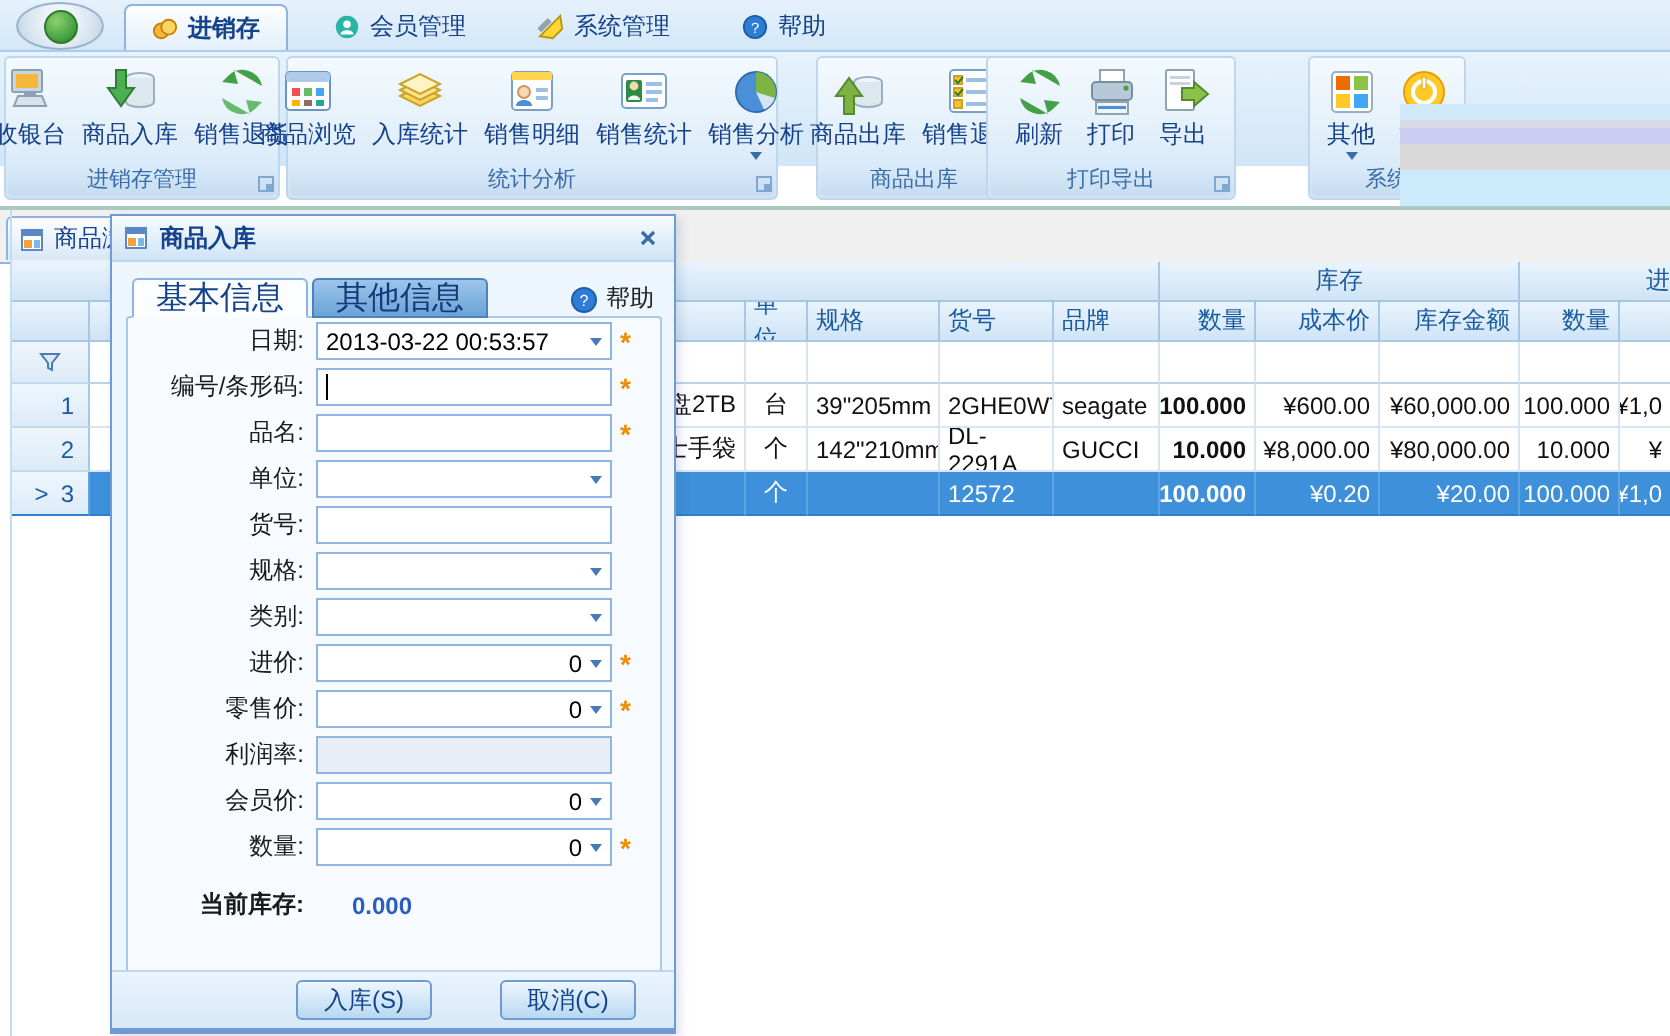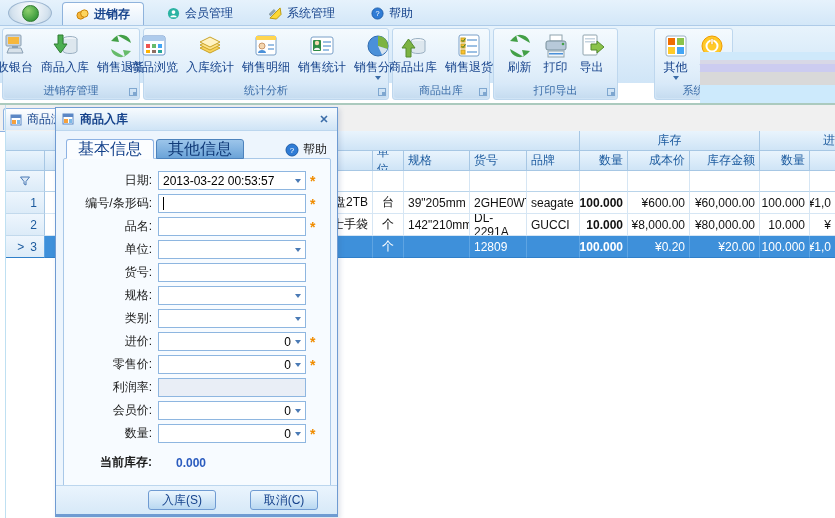--- a/index.html
+++ b/index.html
@@ -47,21 +47,21 @@
   .col-qty2{left:754px;width:50px}.col-extra{left:804px;width:25px;border-right:none}
   
   .dialog{position:absolute;left:55px;top:107px;width:283px;height:410px;background:#edf5fd;border:1px solid #6f9bd2;border-bottom-width:3px;box-sizing:border-box;box-shadow:2px 2px 5px rgba(60,90,140,.18);}
   .dtitle{height:22px;display:flex;align-items:center;gap:6px;padding:0 6px;background:linear-gradient(#f7fbfe,#cfe4f6);border-bottom:1px solid #bcd6ee;font-size:12px;color:#15428b;font-weight:bold;}
   .dclose{margin-left:auto;width:14px;height:14px;display:flex;align-items:center;justify-content:center;}
   .dtabs{position:absolute;left:10px;top:31px;display:flex;gap:2px;z-index:2;}
   .dtab{height:20px;padding:0 11px;font-size:16px;display:flex;align-items:center;border:1px solid #8db2e3;border-radius:3px 3px 0 0;box-sizing:border-box;}
   .dtab.active{background:#fbfdff;color:#15428b;border-bottom:1px solid #fbfdff;}
   .dtab.hot{background:linear-gradient(#9cc5ea,#6ba3d8);color:#103a78;border-color:#4d83bd;}
   .dhelp{position:absolute;right:10px;top:33px;display:flex;align-items:center;gap:4px;font-size:12px;color:#222;}
-  .gbox{position:absolute;left:7px;top:50px;width:268px;height:330px;border:1px solid #a9c8e8;background:#f7fbff;border-radius:2px;box-sizing:border-box;padding-top:10px;}
+  .gbox{position:absolute;left:7px;top:50px;width:268px;height:330px;border:1px solid #a9c8e8;background:#f7fbff;border-radius:2px;box-sizing:border-box;padding-top:0;}
   .frow{display:flex;align-items:center;height:23px;}
   .flabel{width:88px;text-align:right;padding-right:6px;font-size:12px;color:#1a1a1a;white-space:nowrap;}
   .fctl{width:148px;height:19px;border:1px solid #8eb6e0;background:#fff;display:flex;align-items:center;font-size:12px;color:#000;padding:0 4px;position:relative;box-sizing:border-box;}
   .fctl.spin{justify-content:flex-end;padding-right:14px;}
   .fctl.dis{background:#e9eef6;}
   .arr{position:absolute;right:4px;top:7px;width:0;height:0;border-left:3px solid transparent;border-right:3px solid transparent;border-top:4px solid #4a7ab5;}
   .caret{width:1px;height:13px;background:#000;}
   .star{color:#f08c00;font-size:14px;margin-left:4px;font-weight:bold;line-height:10px;}
   .stockval{color:#2b5cbf;font-size:12px;margin-left:6px;font-weight:bold;}
   .dbtns{position:absolute;left:0;right:0;bottom:0;height:28px;border-top:1px solid #bcd6ee;background:linear-gradient(#eaf4fd,#d7e9f8);}
@@ -196,21 +196,21 @@
               <path d="M14 14 L23.5 17 A10 10 0 0 1 18 22.8 z" fill="#d7e3ee"></path>
             </svg>
           <span>销售分析</span>
           <span class="drop"></span>
         </div>
       </div>
       <div class="gcap">统计分析</div>
       <div class="launcher"></div>
     </div>
 
-    <div class="rgroup" style="left:392px;width:98px;">
+    <div class="rgroup" style="left:408px;width:98px;">
       <div class="gbtns">
         <div class="rbtn">
           <svg viewBox="0 0 28 28">
               <ellipse cx="19" cy="9" rx="7" ry="2.5" fill="#eef3f7" stroke="#9ab0c2"></ellipse>
               <path d="M12 9 v10 a7 2.5 0 0 0 14 0 V9" fill="#dde7ee" stroke="#9ab0c2"></path>
               <path d="M7 25 h5 v-9 h4 l-6.5 -9 -6.5 9 h4 z" fill="#7cb342" stroke="#558b2f"></path>
             </svg>
           <span>商品出库</span>
         </div>
         <div class="rbtn">
@@ -388,21 +388,21 @@
       </div>
 
       <div class="grow selrow" style="top:105px;">
         <div class="cell rhc col-rh" style="padding-right:7px;gap:6px;">
           <span>&gt;</span>
           <span>3</span>
         </div>
         <div class="cell col-name num"></div>
         <div class="cell col-unit ctr">个</div>
         <div class="cell col-spec"></div>
-        <div class="cell col-code">12809</div>
+        <div class="cell col-code">12572</div>
         <div class="cell col-brand"></div>
         <div class="cell col-qty num bold">100.000</div>
         <div class="cell col-cost num">¥0.20</div>
         <div class="cell col-amt num">¥20.00</div>
         <div class="cell col-qty2 num">100.000</div>
         <div class="cell col-extra num">¥1,0</div>
       </div>
     </div>
   </div>
 

